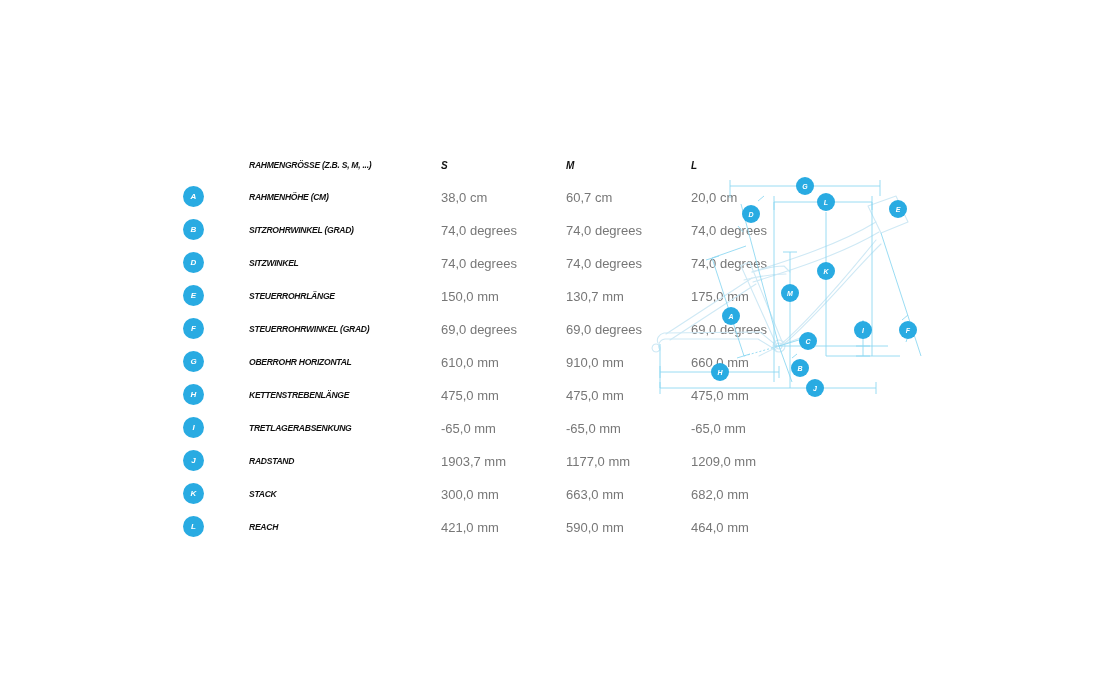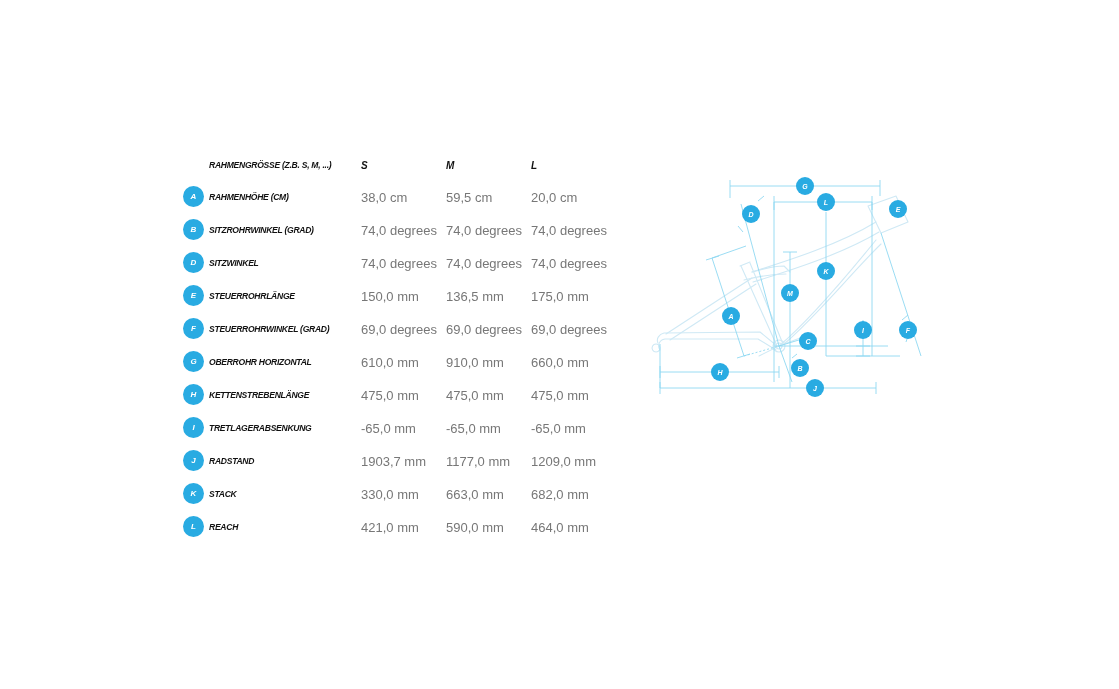--- a/index.html
+++ b/index.html
@@ -21,20 +21,21 @@
     left: 183px;
     top: 148px;
     width: 430px;
   }
 
   .geo-header-row,
   .geo-row {
     display: flex;
     align-items: center;
     height: 33px;
+    gap: 40px;
   }
   .geo-header-row { height: 32px; }
 
   .col-badge {
     width: 26px;
     flex: 0 0 26px;
   }
   .col-label {
     width: 152px;
     flex: 0 0 152px;
@@ -139,21 +140,21 @@
 
   <div id="rows-host">
       <div class="geo-row">
         <div class="col-badge">
           <div class="badge">A</div>
         </div>
         <div class="col-label">
           <div class="row-label">RAHMENHÖHE (CM)</div>
         </div>
         <div class="col-val"><span class="cell-val">38,0 cm</span></div>
-        <div class="col-val"><span class="cell-val">59,5 cm</span></div>
+        <div class="col-val"><span class="cell-val">60,7 cm</span></div>
         <div class="col-val"><span class="cell-val">20,0 cm</span></div>
       </div>
       <div class="geo-row">
         <div class="col-badge">
           <div class="badge">B</div>
         </div>
         <div class="col-label">
           <div class="row-label">SITZROHRWINKEL (GRAD)</div>
         </div>
         <div class="col-val"><span class="cell-val">74,0 degrees</span></div>
@@ -172,21 +173,21 @@
         <div class="col-val"><span class="cell-val">74,0 degrees</span></div>
       </div>
       <div class="geo-row">
         <div class="col-badge">
           <div class="badge">E</div>
         </div>
         <div class="col-label">
           <div class="row-label">STEUERROHRLÄNGE</div>
         </div>
         <div class="col-val"><span class="cell-val">150,0 mm</span></div>
-        <div class="col-val"><span class="cell-val">136,5 mm</span></div>
+        <div class="col-val"><span class="cell-val">130,7 mm</span></div>
         <div class="col-val"><span class="cell-val">175,0 mm</span></div>
       </div>
       <div class="geo-row">
         <div class="col-badge">
           <div class="badge">F</div>
         </div>
         <div class="col-label">
           <div class="row-label">STEUERROHRWINKEL (GRAD)</div>
         </div>
         <div class="col-val"><span class="cell-val">69,0 degrees</span></div>
@@ -237,21 +238,21 @@
         <div class="col-val"><span class="cell-val">1177,0 mm</span></div>
         <div class="col-val"><span class="cell-val">1209,0 mm</span></div>
       </div>
       <div class="geo-row">
         <div class="col-badge">
           <div class="badge">K</div>
         </div>
         <div class="col-label">
           <div class="row-label">STACK</div>
         </div>
-        <div class="col-val"><span class="cell-val">330,0 mm</span></div>
+        <div class="col-val"><span class="cell-val">300,0 mm</span></div>
         <div class="col-val"><span class="cell-val">663,0 mm</span></div>
         <div class="col-val"><span class="cell-val">682,0 mm</span></div>
       </div>
       <div class="geo-row">
         <div class="col-badge">
           <div class="badge">L</div>
         </div>
         <div class="col-label">
           <div class="row-label">REACH</div>
         </div>

